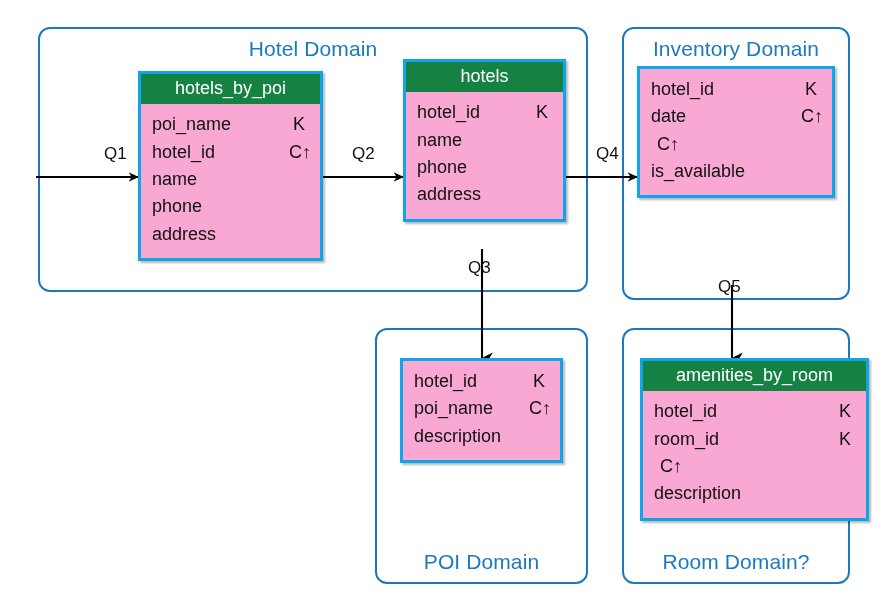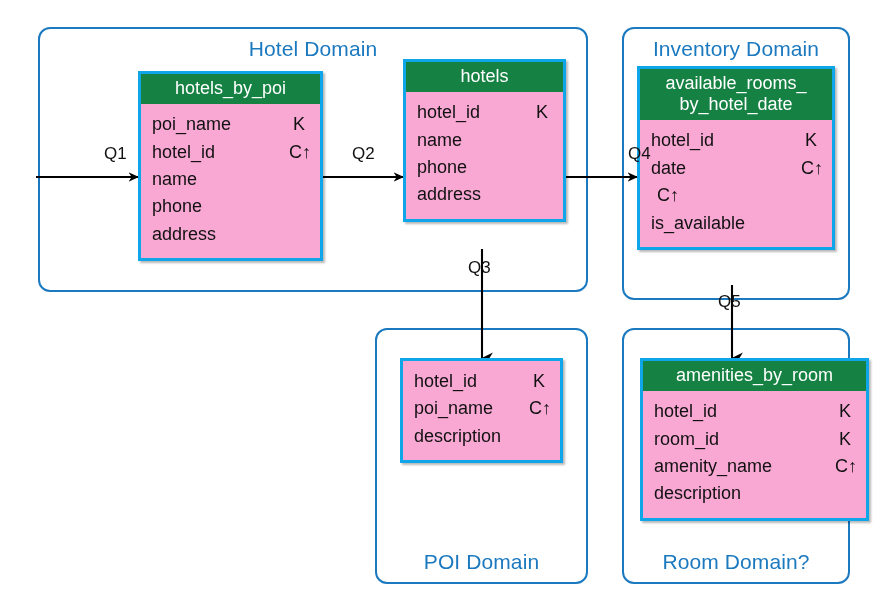--- a/index.html
+++ b/index.html
@@ -129,22 +129,22 @@
     </g>
 
     <g>
       <line x1="732" y1="285" x2="732" y2="358" stroke="#000000" stroke-width="2.1" marker-end="url(#ahv)"></line>
     </g>
   </svg>
 
   <div class="conn-label" style="left:85px; top:144px;margin-left:19px;">Q1</div>
   <div class="conn-label" style="left:352px; top:144px;">Q2</div>
   <div class="conn-label" style="left:468px; top:258px;">Q3</div>
-  <div class="conn-label" style="left:596px; top:144px;margin-left:32px;">Q4</div>
-  <div class="conn-label" style="left:718px; top:292px;">Q5</div>
+  <div class="conn-label" style="left:596px; top:144px;">Q4</div>
+  <div class="conn-label" style="left:718px; top:277px;">Q5</div>
 
   <div class="domain" style="left:38px; top:27px; width:550px; height:265px;">
     <div class="domain-title top">Hotel Domain</div>
   </div>
 
   <div class="table" style="left:138px; top:71px; width:185px;">
     <div class="table-header">hotels_by_poi</div>
     <div class="table-body">
       <div class="col-row">
         <span class="col-name">poi_name</span>
@@ -189,22 +189,20 @@
         <span class="col-key"></span>
       </div>
     </div>
   </div>
 
   <div class="domain" style="left:622px; top:27px; width:228px; height:273px;">
     <div class="domain-title top">Inventory Domain</div>
   </div>
 
   <div class="table" style="left:637px; top:66px; width:198px;">
-    <div class="table-header">available_rooms_
-by_hotel_date</div>
     <div class="table-body">
       <div class="col-row">
         <span class="col-name">hotel_id</span>
         <span class="col-key">K</span>
       </div>
       <div class="col-row">
         <span class="col-name">date</span>
         <span class="col-key">C↑</span>
       </div>
       <div class="col-row">
@@ -247,21 +245,20 @@
     <div class="table-body">
       <div class="col-row">
         <span class="col-name">hotel_id</span>
         <span class="col-key">K</span>
       </div>
       <div class="col-row">
         <span class="col-name">room_id</span>
         <span class="col-key">K</span>
       </div>
       <div class="col-row">
-        <span class="col-name">amenity_name</span>
         <span class="col-key">C↑</span>
       </div>
       <div class="col-row">
         <span class="col-name">description</span>
         <span class="col-key"></span>
       </div>
     </div>
   </div>
 
 </div>

